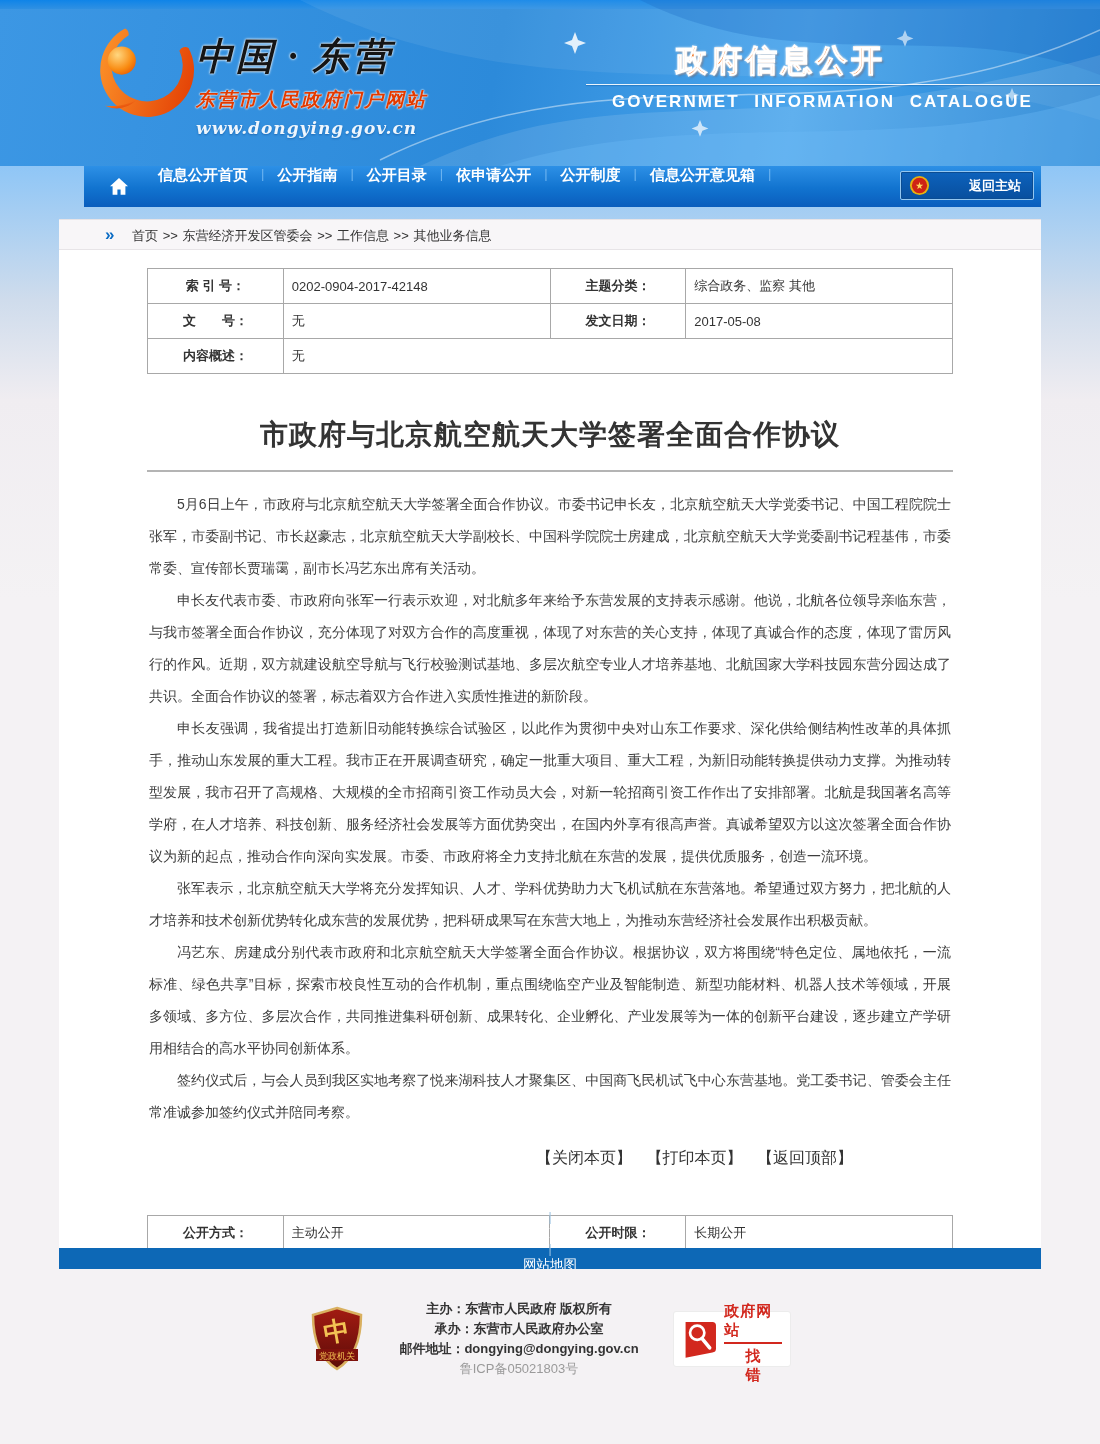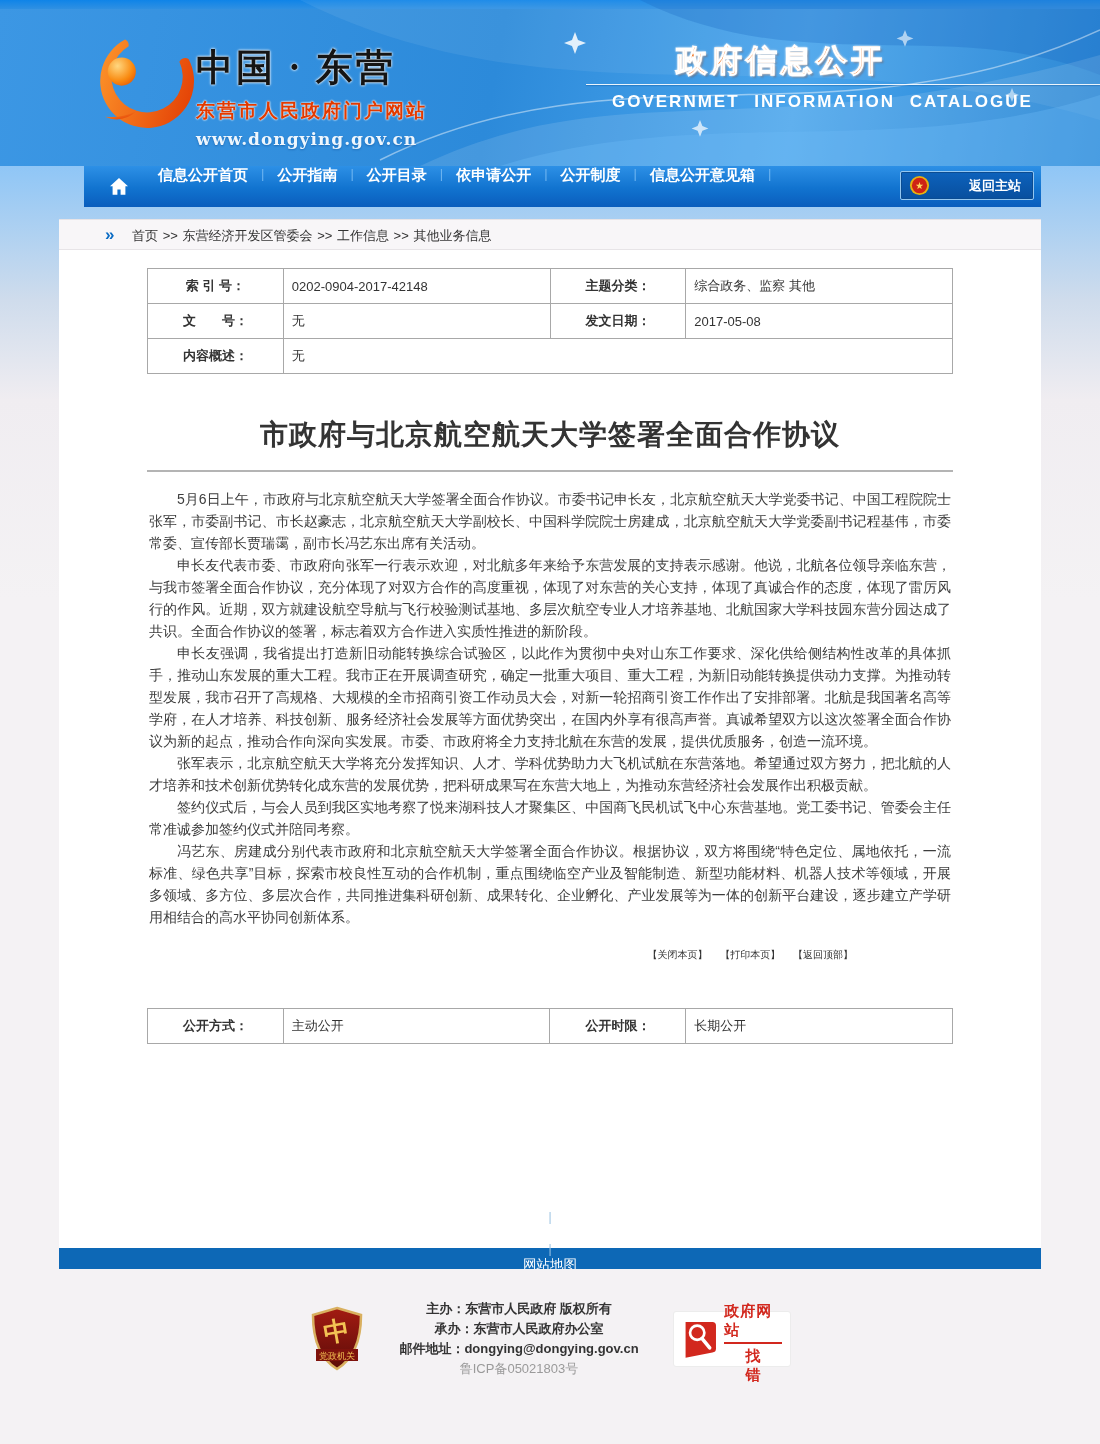--- a/index.html
+++ b/index.html
@@ -6,21 +6,21 @@
   body { font-family:"Liberation Sans","DejaVu Sans",sans-serif; background:#f4f2f4; }
   .page { position:relative; width:1100px; height:1444px; margin:0 auto; overflow:hidden;
           background:linear-gradient(180deg,#8fc6f6 166px,#cfdcec 300px,#f0edf1 400px,#f4f2f4 600px,#f4f2f4 100%); }
 
   
   .banner { position:absolute; left:0; top:0; width:1100px; height:166px; overflow:hidden;
             background:linear-gradient(100deg,#3c97e4 0%,#2c8ada 45%,#4aa5ec 72%,#1c7fd2 100%); }
   .banner-top-strip { position:absolute; left:0; top:0; right:0; height:9px;
             background:linear-gradient(180deg,#0f84e8,#2f90e2); }
   .waves { position:absolute; inset:0; width:1100px; height:166px; }
-  .logo { position:absolute; left:88px; top:23px; display:flex; }
+  .logo { position:absolute; left:88px; top:12px; display:flex;font-style:italic; }
   .swoosh { width:122px; height:116px; }
   .logo-text { margin-left:-14px; padding-top:20px; }
   .site-name { font-size:37px; font-weight:bold; color:#151515; letter-spacing:3px;
                font-family:"Liberation Serif","DejaVu Serif",serif;
                text-shadow:0 0 2px #fff,0 0 3px rgba(255,255,255,.9); }
   .site-sub { margin-top:5px; font-size:19px; font-weight:bold; color:#e23a00; letter-spacing:2px;
               text-shadow:0 0 2px #fff,0 0 2px #fff; }
   .site-url { margin-top:5px; font-size:17px; font-weight:bold; color:#eef6fd; letter-spacing:1px;
               font-family:"DejaVu Serif","Liberation Serif",serif; text-shadow:0 1px 2px rgba(0,60,130,.45); }
   .section-title { position:absolute; left:676px; top:40px; font-size:31px; font-weight:bold;
@@ -55,24 +55,24 @@
   table.info { margin:18px auto 0; width:806px; border-collapse:collapse; font-size:13px; color:#333; background:#fff; }
   table.info td { border:1px solid #a8a8a8; height:35px; }
   table.info td.lbl { width:136px; text-align:center; font-weight:bold; }
   table.info td.val { padding-left:8px;margin-top:37px; }
   table.info td.w { width:267px; }
 
   .title { margin-top:42px; text-align:center; font-size:28px; font-weight:bold; color:#333;
            letter-spacing:1px; font-family:"DejaVu Serif","Liberation Serif",serif; }
   .title-rule { width:806px; height:2px; background:#b4b4b4; margin:16px auto 0; }
 
-  .article { width:802px; margin:16px auto 0; font-size:14px; line-height:22px; color:#3d3d3d; }
+  .article { width:802px; margin:16px auto 0; font-size:14px; line-height:32px; color:#3d3d3d; }
   .article p { text-indent:2em; text-align:justify; }
 
-  .actions { width:806px; margin:20px auto 0; text-align:right; padding-right:100px; font-size:10px; }
+  .actions { width:806px; margin:20px auto 0; text-align:right; padding-right:100px; font-size:16px; }
   .actions a { margin-left:10px; color:#333; text-decoration:none; cursor:pointer; }
 
   table.pub { margin-top:46px; }
 
   .footer-bar { height:33px; background:#0d68b6; display:flex; align-items:center; justify-content:center;flex-direction:column; }
   .footer-bar a { color:#fff; font-size:13.5px; text-decoration:none; cursor:pointer; }
   .fb-sep { color:#9cc3e2; margin:0 19px; font-size:12px; }
 
   
   .footer-area { position:absolute; left:0; top:1269px; width:1100px; height:175px; background:#f4f2f4; }
@@ -201,22 +201,22 @@
         </table>
 
       <h1 class="title">市政府与北京航空航天大学签署全面合作协议</h1>
       <div class="title-rule"></div>
 
       <div class="article">
         <p>5月6日上午，市政府与北京航空航天大学签署全面合作协议。市委书记申长友，北京航空航天大学党委书记、中国工程院院士张军，市委副书记、市长赵豪志，北京航空航天大学副校长、中国科学院院士房建成，北京航空航天大学党委副书记程基伟，市委常委、宣传部长贾瑞霭，副市长冯艺东出席有关活动。</p>
         <p>申长友代表市委、市政府向张军一行表示欢迎，对北航多年来给予东营发展的支持表示感谢。他说，北航各位领导亲临东营，与我市签署全面合作协议，充分体现了对双方合作的高度重视，体现了对东营的关心支持，体现了真诚合作的态度，体现了雷厉风行的作风。近期，双方就建设航空导航与飞行校验测试基地、多层次航空专业人才培养基地、北航国家大学科技园东营分园达成了共识。全面合作协议的签署，标志着双方合作进入实质性推进的新阶段。</p>
         <p>申长友强调，我省提出打造新旧动能转换综合试验区，以此作为贯彻中央对山东工作要求、深化供给侧结构性改革的具体抓手，推动山东发展的重大工程。我市正在开展调查研究，确定一批重大项目、重大工程，为新旧动能转换提供动力支撑。为推动转型发展，我市召开了高规格、大规模的全市招商引资工作动员大会，对新一轮招商引资工作作出了安排部署。北航是我国著名高等学府，在人才培养、科技创新、服务经济社会发展等方面优势突出，在国内外享有很高声誉。真诚希望双方以这次签署全面合作协议为新的起点，推动合作向深向实发展。市委、市政府将全力支持北航在东营的发展，提供优质服务，创造一流环境。</p>
         <p>张军表示，北京航空航天大学将充分发挥知识、人才、学科优势助力大飞机试航在东营落地。希望通过双方努力，把北航的人才培养和技术创新优势转化成东营的发展优势，把科研成果写在东营大地上，为推动东营经济社会发展作出积极贡献。</p>
+        <p>冯艺东、房建成分别代表市政府和北京航空航天大学签署全面合作协议。根据协议，双方将围绕“特色定位、属地依托，一流标准、绿色共享”目标，探索市校良性互动的合作机制，重点围绕临空产业及智能制造、新型功能材料、机器人技术等领域，开展多领域、多方位、多层次合作，共同推进集科研创新、成果转化、企业孵化、产业发展等为一体的创新平台建设，逐步建立产学研用相结合的高水平协同创新体系。</p>
         <p>签约仪式后，与会人员到我区实地考察了悦来湖科技人才聚集区、中国商飞民机试飞中心东营基地。党工委书记、管委会主任常准诚参加签约仪式并陪同考察。</p>
-        <p>冯艺东、房建成分别代表市政府和北京航空航天大学签署全面合作协议。根据协议，双方将围绕“特色定位、属地依托，一流标准、绿色共享”目标，探索市校良性互动的合作机制，重点围绕临空产业及智能制造、新型功能材料、机器人技术等领域，开展多领域、多方位、多层次合作，共同推进集科研创新、成果转化、企业孵化、产业发展等为一体的创新平台建设，逐步建立产学研用相结合的高水平协同创新体系。</p>
       </div>
 
       <div class="actions">
         <a>【关闭本页】</a>
         <a>【打印本页】</a>
         <a>【返回顶部】</a>
       </div>
 
       <table class="info pub">
         <tbody>

